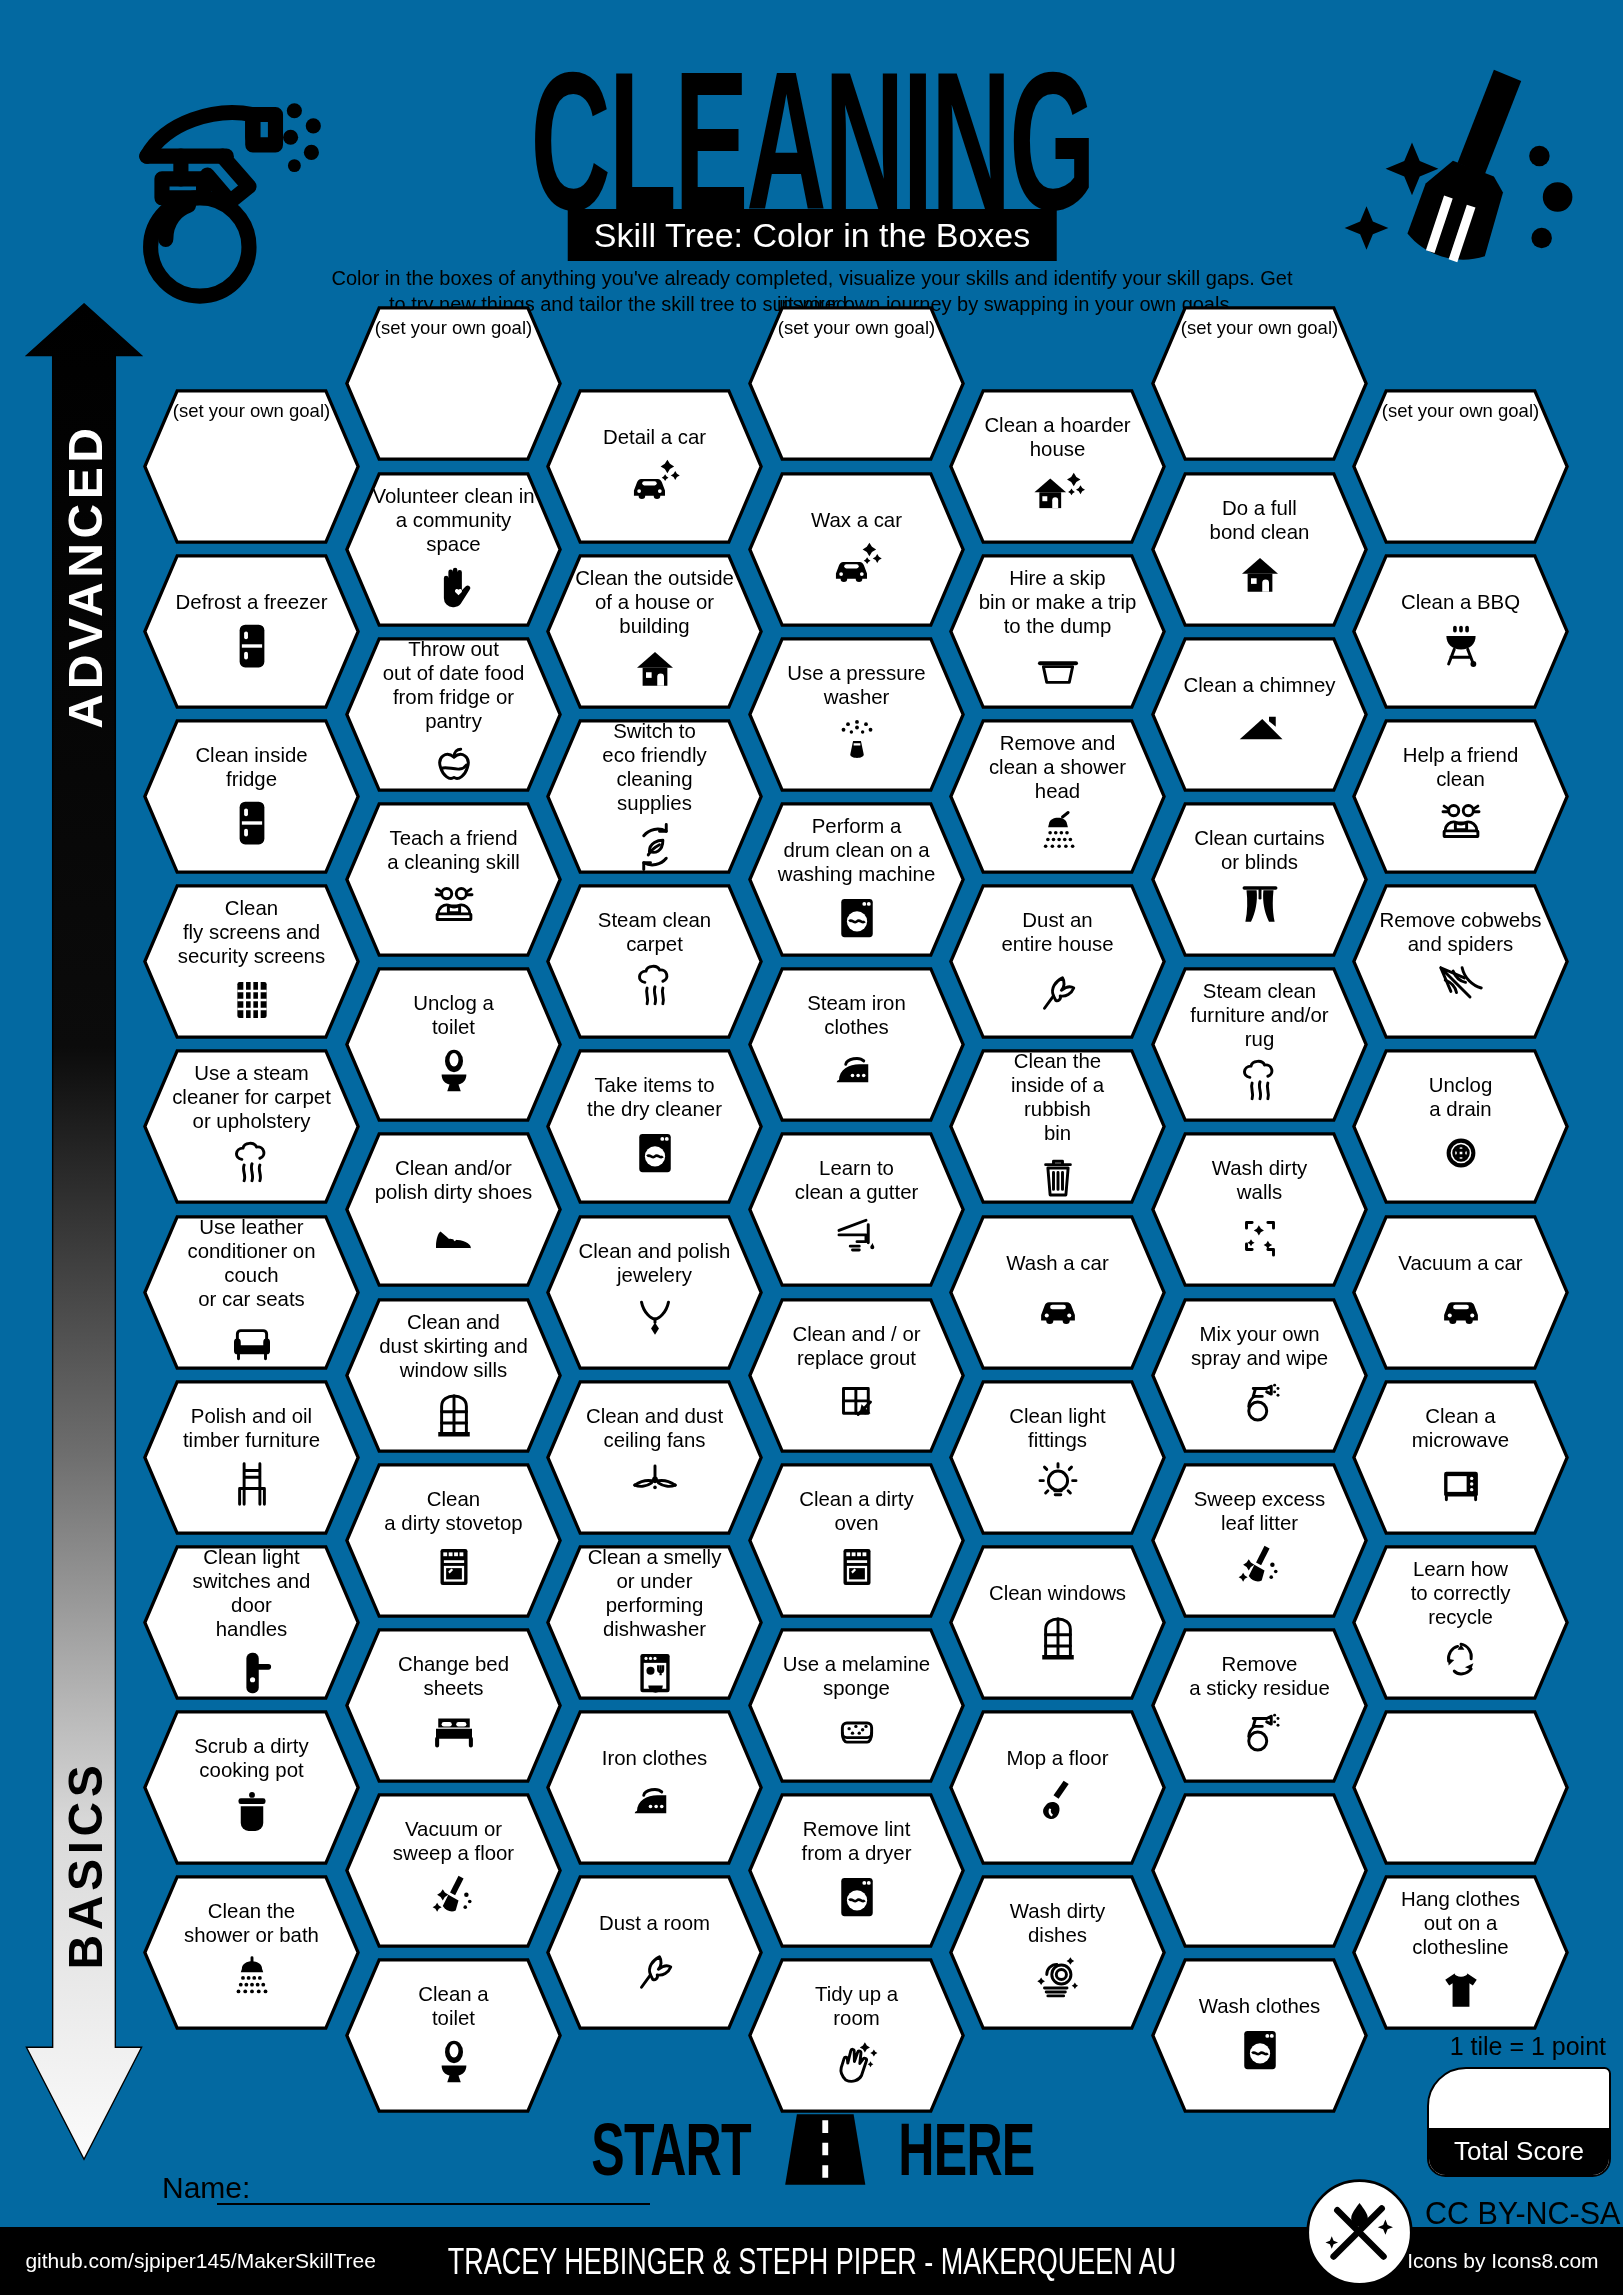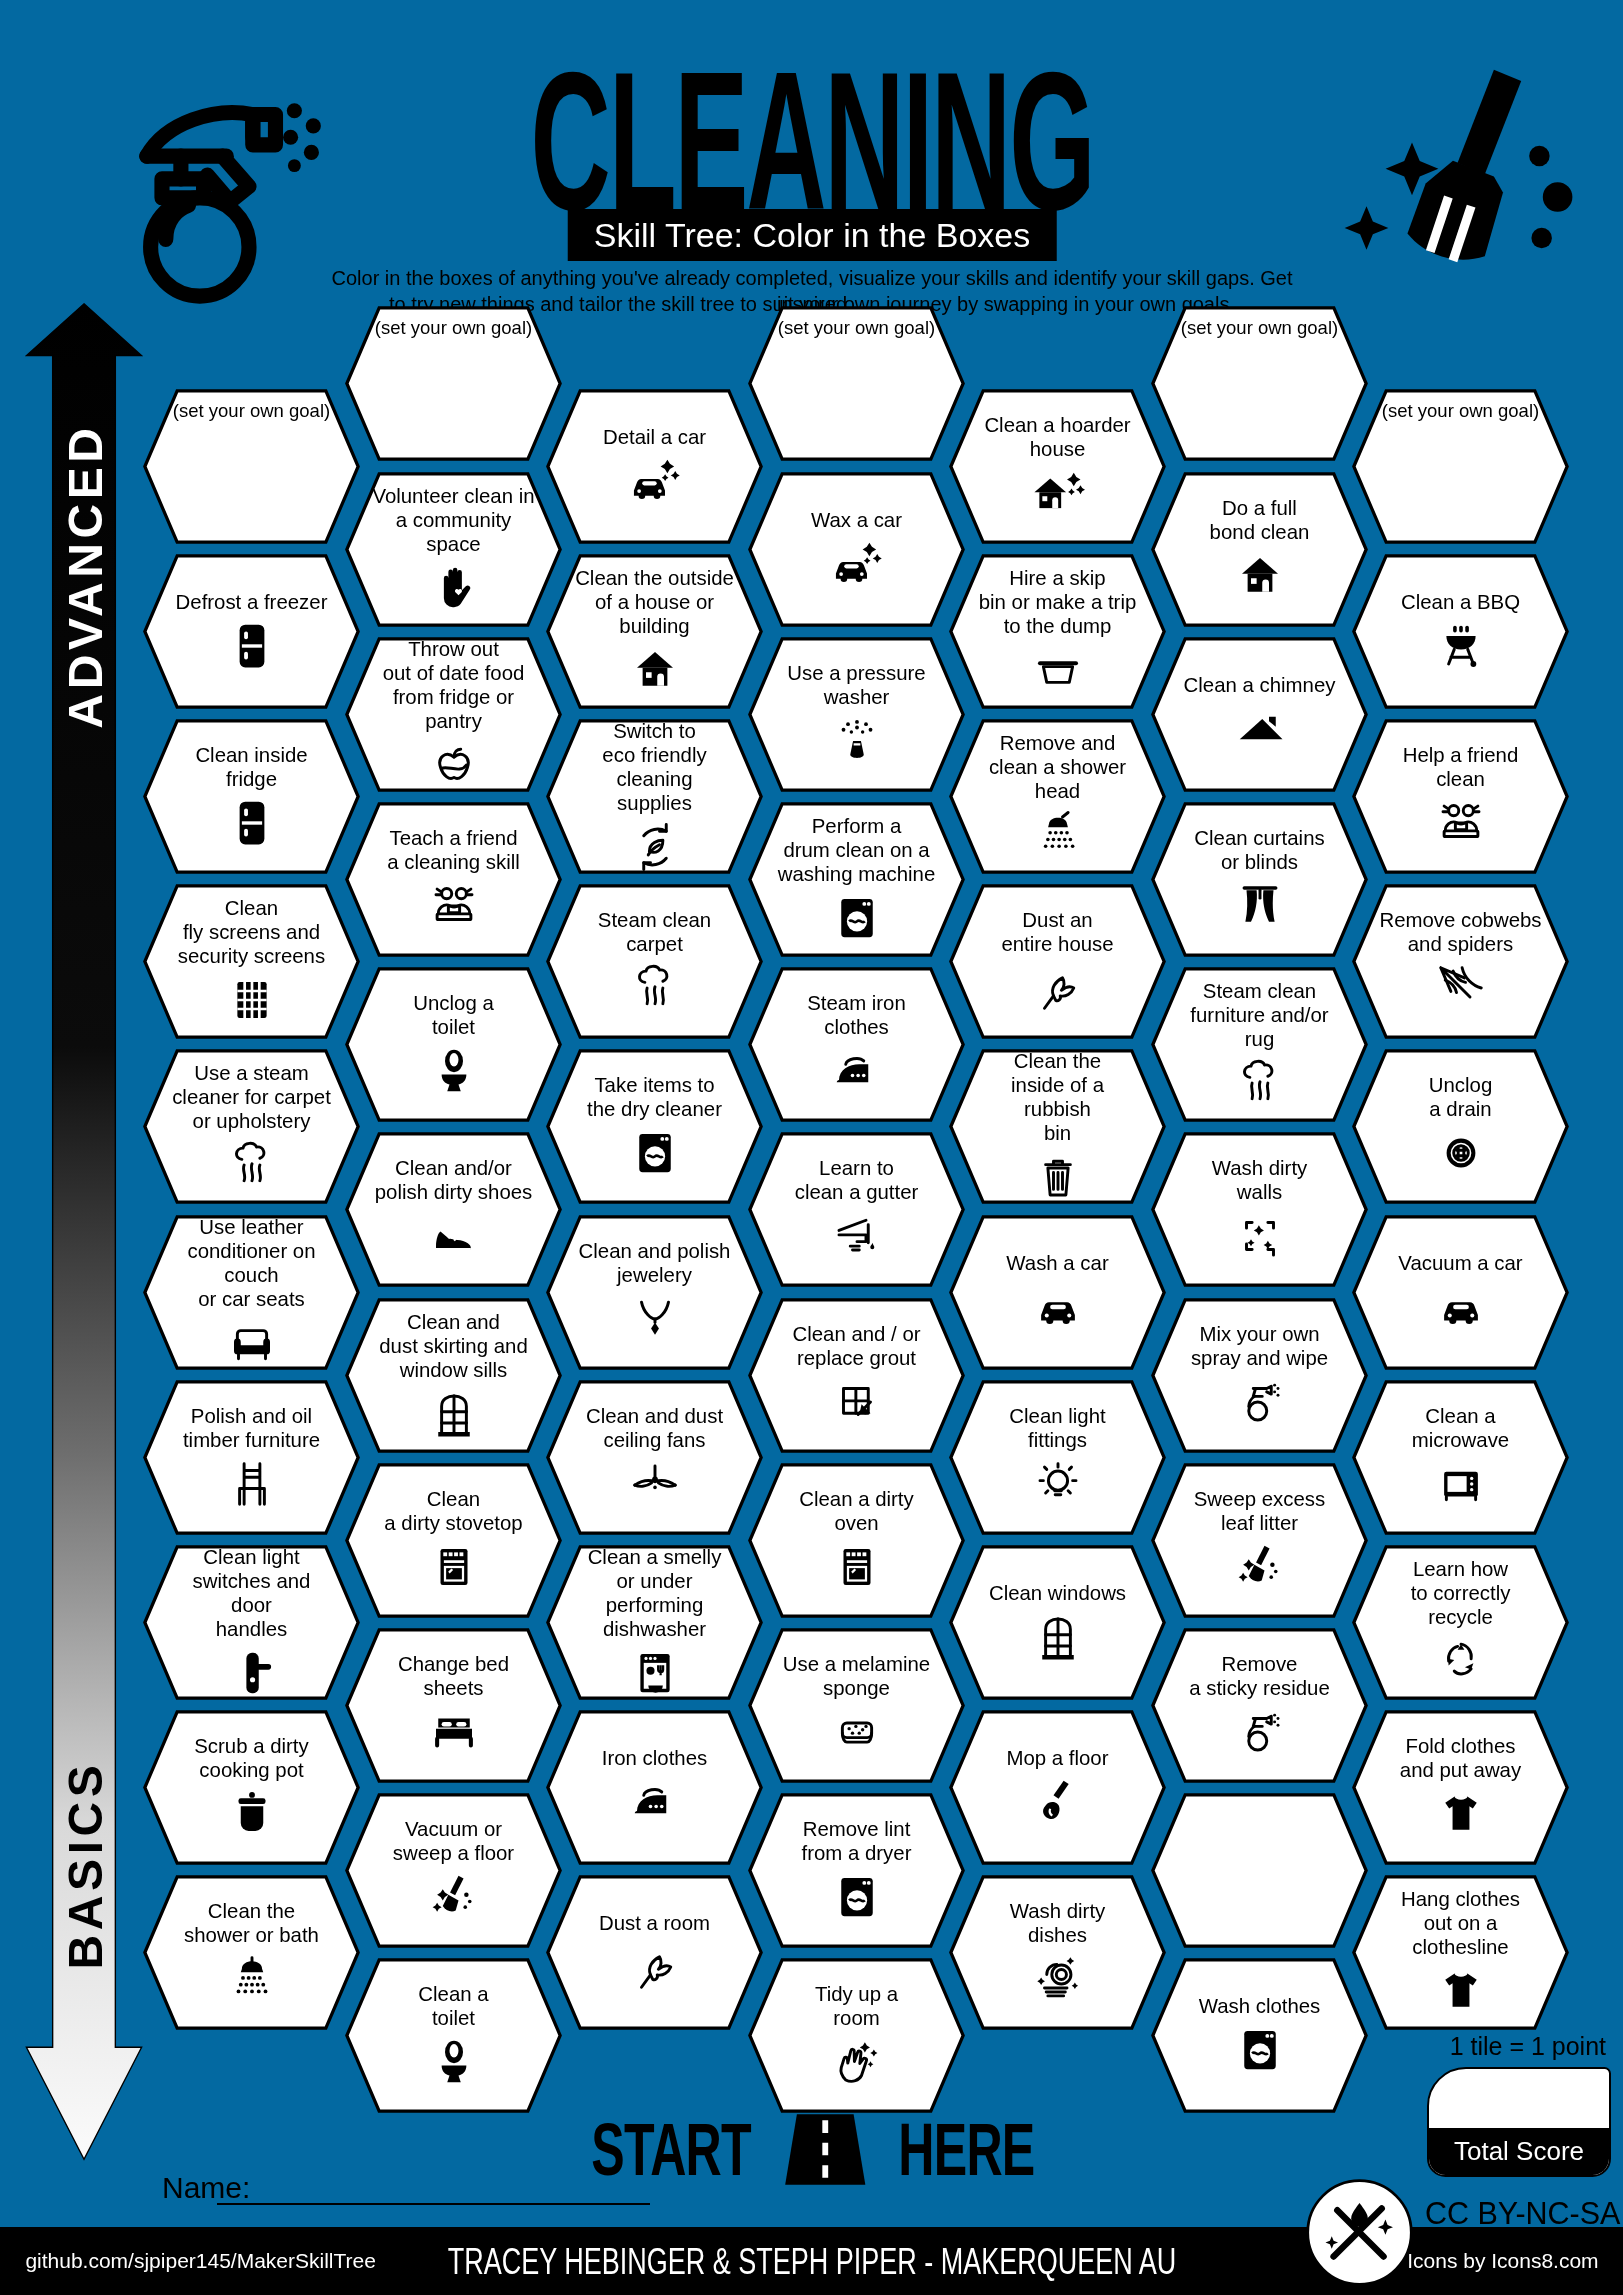--- a/index.html
+++ b/index.html
@@ -1224,28 +1224,20 @@
               <path d="M33 31c-4 5-11 6-15 2" fill="none" stroke="#000" stroke-width="2.6" stroke-linecap="round" stroke-linejoin="round"></path>
               <path d="M13 28l-.5-6 5.5 1z" fill="#000"></path>
               <path d="M13 24c-1-6 3-12 8-13" fill="none" stroke="#000" stroke-width="2.6" stroke-linecap="round" stroke-linejoin="round"></path>
             </svg></div>
         </div>
       </div>
       <div class="hex" style="left: 1352px; top: 1709px;">
         <svg class="hex-shape" viewBox="0 0 470 340" preserveAspectRatio="none">
           <polygon points="4,170 74,6 396,6 466,170 396,334 74,334" fill="#fff" stroke="#000" stroke-width="7"></polygon>
         </svg>
-        <div class="hex-content">
-          <div class="hex-label">Fold clothes
-and put away</div>
-          <div class="hex-icon"><svg viewBox="0 0 48 48">
-              <path d="M19 8l5 2.5L29 8l9 6-3.5 5-3-2v21h-15V17l-3 2L10 14z" fill="#000"></path>
-              <path d="M19 8c1.5 3 8.5 3 10 0" stroke="#fff" stroke-width="2" fill="none"></path>
-            </svg></div>
-        </div>
       </div>
       <div class="hex" style="left: 1352px; top: 1874px;">
         <svg class="hex-shape" viewBox="0 0 470 340" preserveAspectRatio="none">
           <polygon points="4,170 74,6 396,6 466,170 396,334 74,334" fill="#fff" stroke="#000" stroke-width="7"></polygon>
         </svg>
         <div class="hex-content">
           <div class="hex-label">Hang clothes
 out on a clothesline</div>
           <div class="hex-icon"><svg viewBox="0 0 48 48">
               <path d="M19 8l5 2.5L29 8l9 6-3.5 5-3-2v21h-15V17l-3 2L10 14z" fill="#000"></path>

